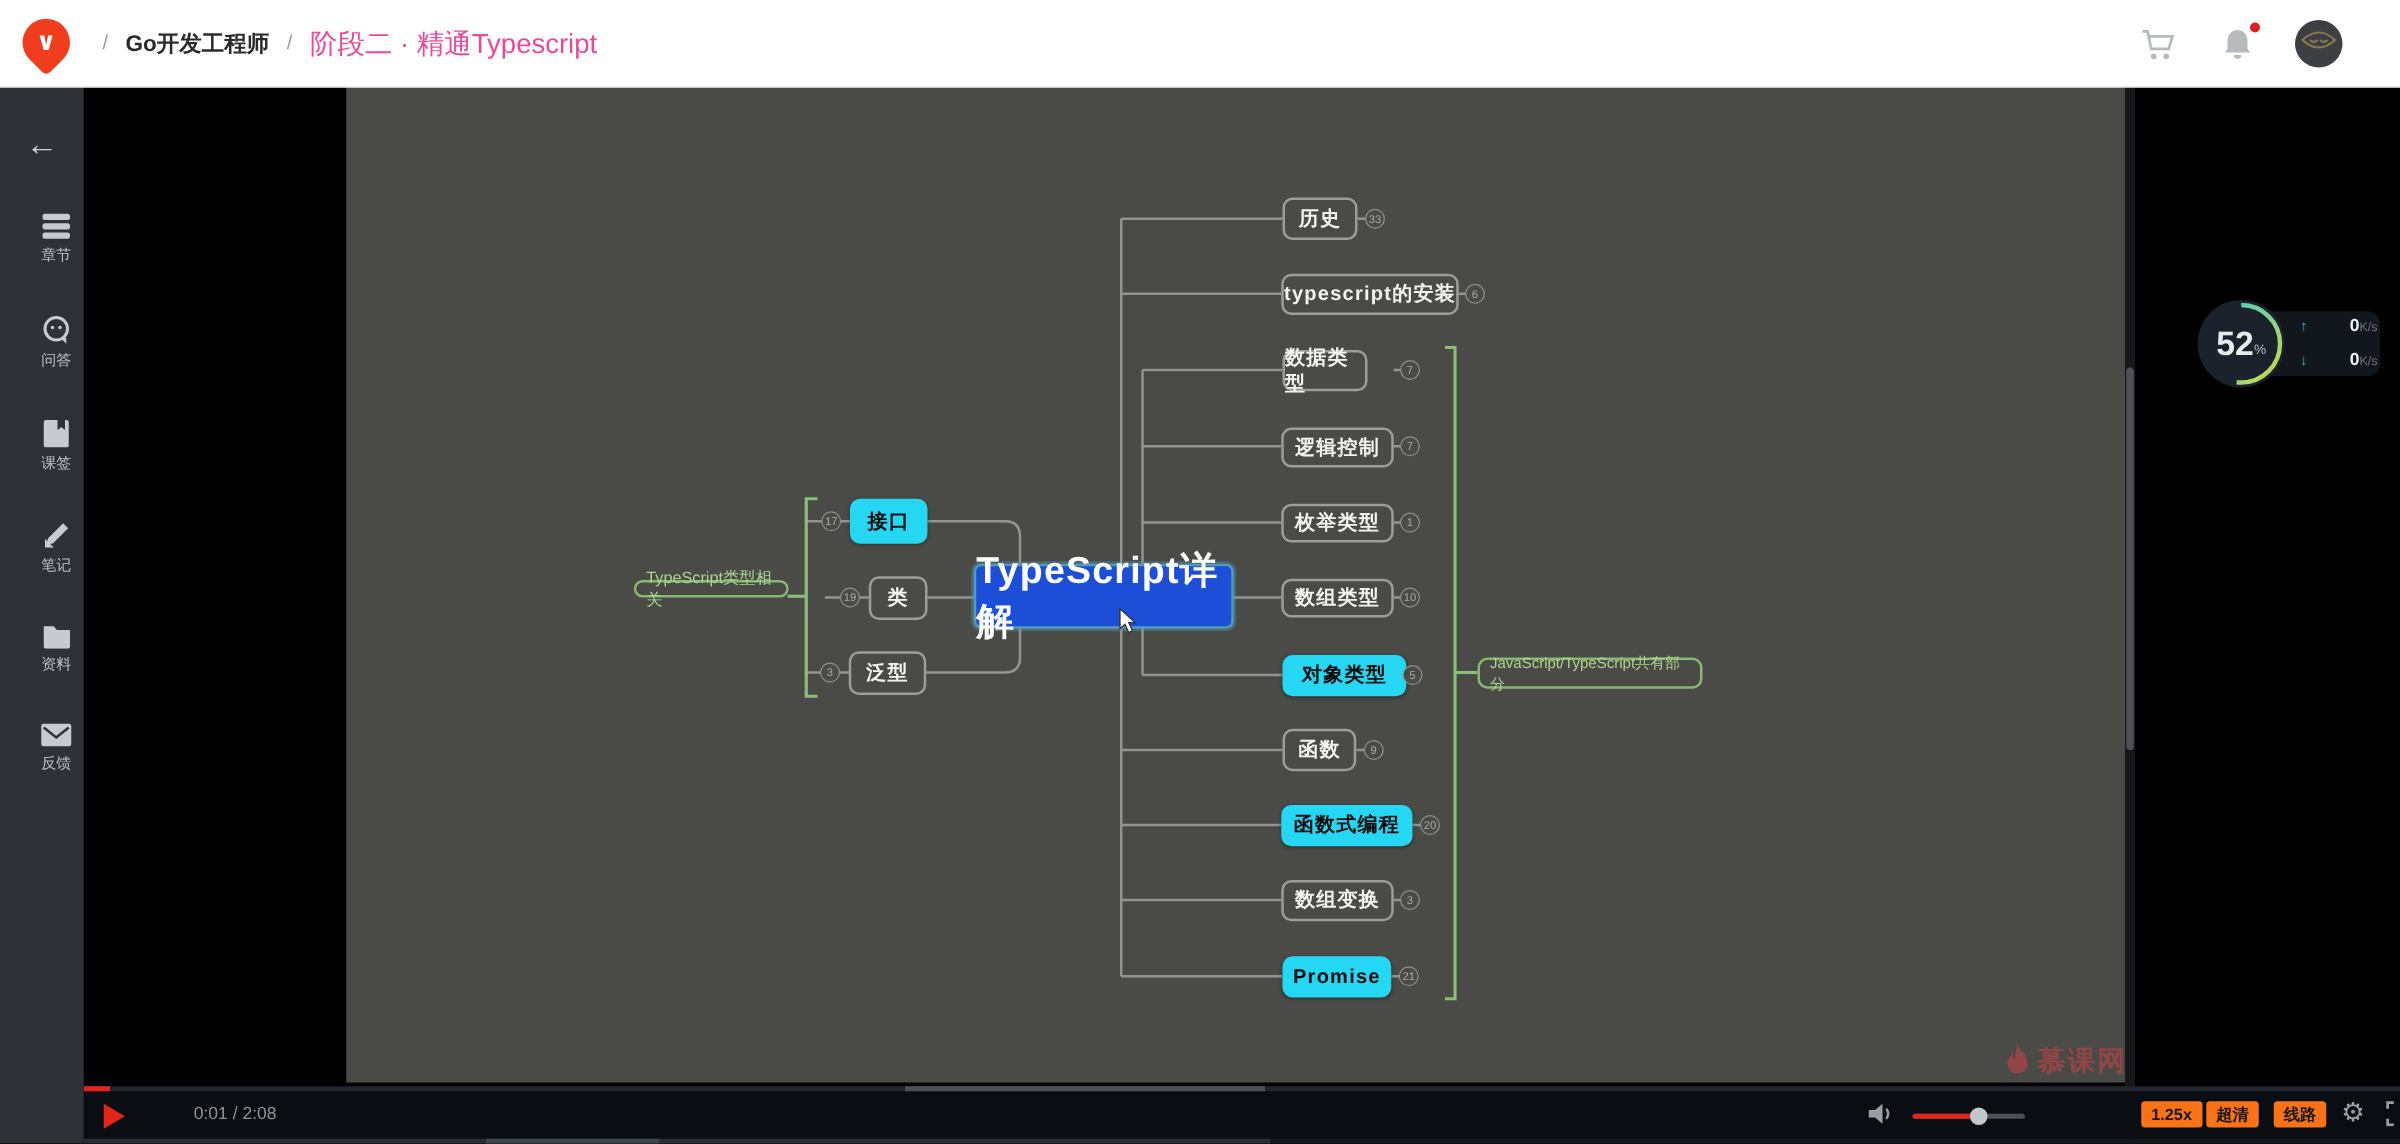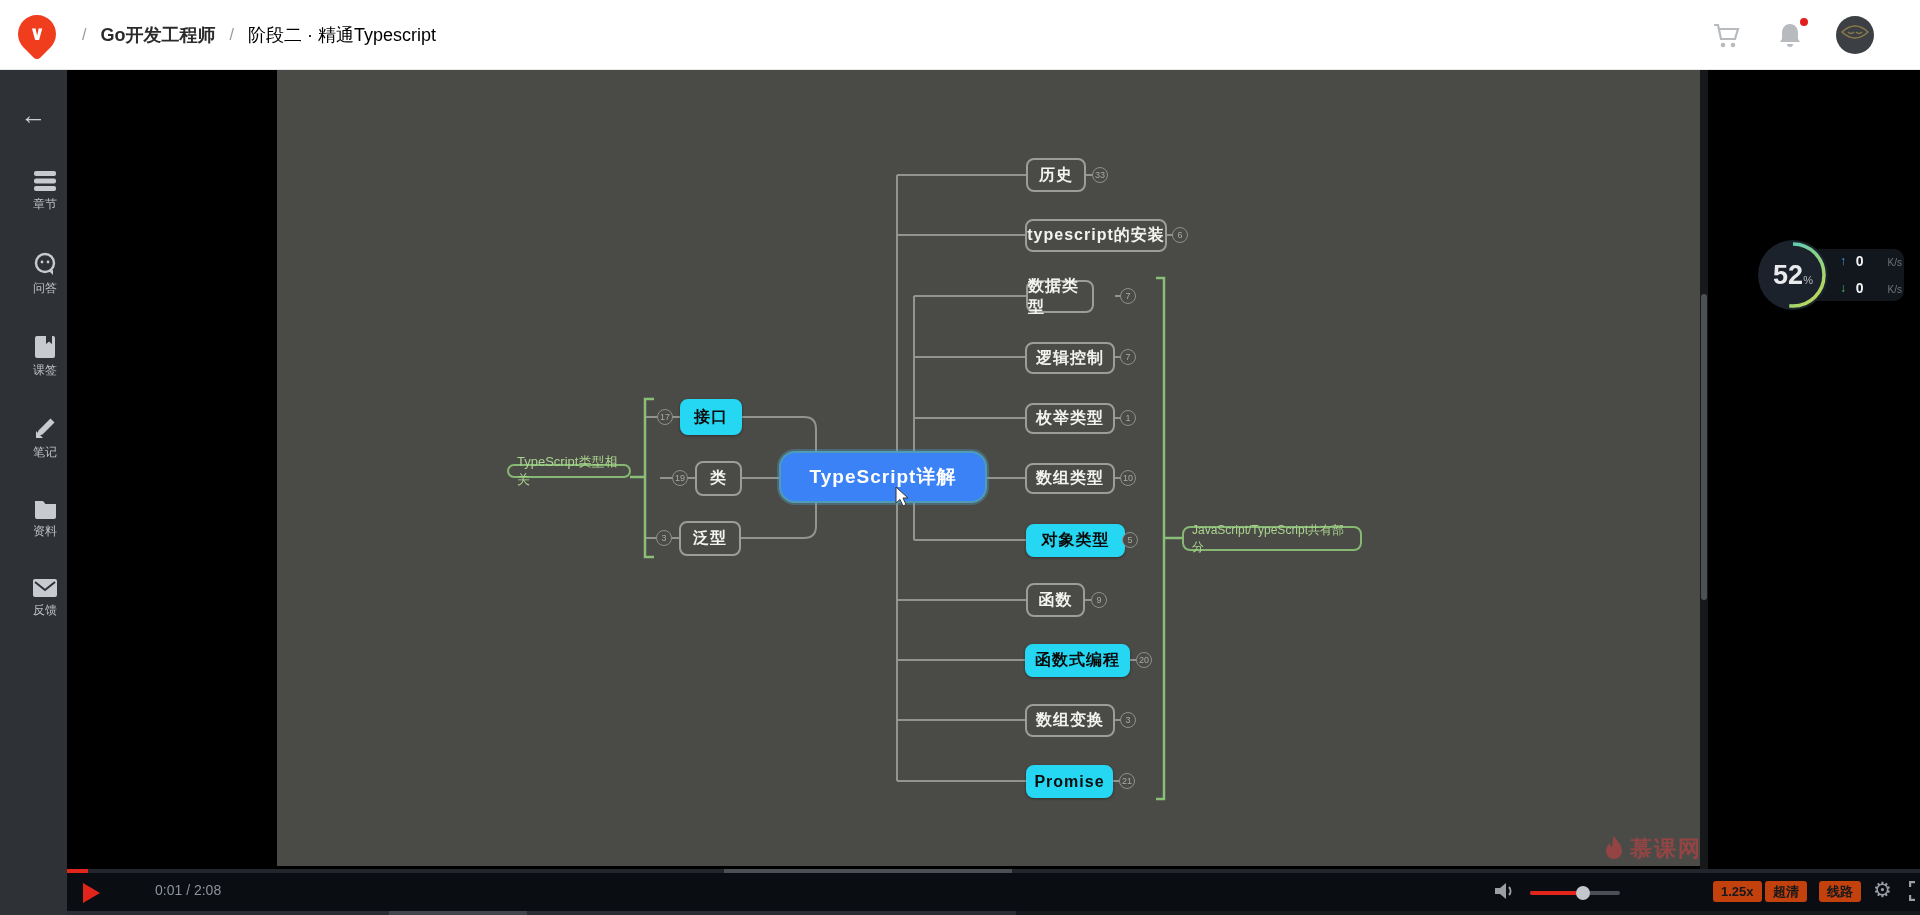--- a/index.html
+++ b/index.html
@@ -7,41 +7,41 @@
   #app{position:relative;width:1920px;height:915px;overflow:hidden;background:#000;}
 
   
   .topbar{position:absolute;left:0;top:0;width:1920px;height:70px;background:#ffffff;border-bottom:1px solid #e9e9e9;z-index:10;}
   .logo{position:absolute;left:18px;top:15px;width:38px;height:38px;}
   .logo .pin{position:absolute;left:0;top:0;width:38px;height:38px;background:#f03d1e;border-radius:50% 50% 50% 12%;transform:rotate(-45deg);}
   .logo .glyph{position:absolute;left:0;top:0;width:38px;height:36px;color:#fff;font-weight:bold;font-size:20px;display:flex;align-items:center;justify-content:center;}
   .crumb{position:absolute;top:0;height:70px;display:flex;align-items:center;font-size:17px;color:#454545;}
   .crumb .sep{color:#9a9a9a;margin:0 14px;font-size:16px;}
   .crumb .course{font-weight:bold;color:#2b2b2b;font-size:18px;}
-  .crumb .chapter{color:#000000;font-size:18px;}
+  .crumb .chapter{color:#ec4899;font-size:22px;}
   .cart-wrap{position:absolute;left:1712px;top:22px;width:30px;height:28px;}
   .bell-wrap{position:absolute;left:1778px;top:22px;width:28px;height:28px;}
   .bell-dot{position:absolute;right:-2px;top:-4px;width:8px;height:8px;border-radius:50%;background:#e02020;}
   .avatar{position:absolute;left:1836px;top:16px;width:38px;height:38px;border-radius:50%;background:#3c4044;overflow:hidden;display:flex;align-items:center;justify-content:center;}
 
   
   .sidebar{position:absolute;left:0;top:70px;width:67px;height:845px;background:#2e3136;z-index:9;}
   .side-back{position:absolute;left:0;top:30px;width:67px;text-align:center;color:#c9cdd1;font-size:26px;cursor:pointer;}
   .side-item{position:absolute;left:0;width:90px;display:flex;flex-direction:column;align-items:center;gap:4px;cursor:pointer;}
   .side-item .lbl{color:#bcc0c4;font-size:12px;}
   .side-item svg{display:block;}
 
   
   .video{position:absolute;left:277px;top:64px;width:1423px;height:802px;background:#4a4b47;z-index:1;}
   .map-svg{position:absolute;left:0;top:0;z-index:1;pointer-events:none;}
 
   .mmnode{position:absolute;z-index:3;display:flex;align-items:center;justify-content:center;border-radius:8px;font-size:16px;font-weight:bold;letter-spacing:1px;}
   .mm-plain{border:2px solid #9a9d99;color:#f2f3f0;background:transparent;}
   .mm-cyan{background:#25d7f2;color:#0c0c0c;border:2px solid #25d7f2;box-shadow:0 1px 3px rgba(0,0,0,.35);}
-  .mm-root{background:#3b82f6;color:#ffffff;border:2px solid #4e9db5;box-shadow:0 0 0 2px rgba(86,164,197,.35);font-size:19px;letter-spacing:1px;border-radius:16px;z-index:4;}
+  .mm-root{background:#1d4ed8;color:#ffffff;border:2px solid #4e9db5;box-shadow:0 0 0 2px rgba(86,164,197,.35);font-size:30px;letter-spacing:1px;border-radius:6px;z-index:4;}
   .mm-group{position:absolute;z-index:3;display:flex;align-items:center;justify-content:center;border:2px solid #86b873;border-radius:8px;color:#abd48e;font-size:13px;background:transparent;padding:0 8px;}
   .badge{position:absolute;z-index:4;width:16px;height:16px;border-radius:50%;border:1px solid #8d908b;background:#4a4b47;color:#a7aaa4;font-size:9px;display:flex;align-items:center;justify-content:center;}
 
   .vtoolbar{position:absolute;top:22px;z-index:5;display:flex;align-items:center;gap:26px;color:rgba(255,255,255,.28);}
   .vtoolbar .exit{font-size:13px;}
   .vtoolbar .ticon{font-size:15px;}
 
   .watermark{position:absolute;z-index:5;display:flex;align-items:center;gap:4px;color:#9c4444;opacity:.9;}
   .watermark .wm-text{font-size:22px;font-weight:bold;letter-spacing:2px;}
 
@@ -51,30 +51,30 @@
   
   .gauge{position:absolute;left:1756px;top:238px;width:150px;height:74px;z-index:7;}
   .gauge .pill{position:absolute;left:34px;top:11px;width:114px;height:52px;background:#12161d;border-radius:10px;}
   .gauge .dial{position:absolute;left:0;top:0;width:74px;height:74px;}
   .gauge .pct{position:absolute;left:0;top:0;width:74px;height:74px;display:flex;align-items:center;justify-content:center;color:#e8eaec;}
   .gauge .pct .num{font-size:27px;font-weight:bold;}
   .gauge .pct .unit{font-size:11px;color:#b9bcc0;margin-top:9px;}
   .net-row{position:absolute;left:84px;width:62px;height:20px;display:flex;align-items:center;justify-content:space-between;}
   .net-row .arrow{font-size:12px;font-weight:bold;}
   .net-row .val{color:#f2f3f4;font-weight:bold;font-size:14px;}
-  .net-row .unit{color:#6e747c;font-size:10px;font-weight:normal;padding-left:24px;}
+  .net-row .unit{color:#6e747c;font-size:10px;font-weight:normal;}
 
   
   .controls{position:absolute;left:67px;top:869px;width:1853px;height:46px;background:#0a0d12;z-index:8;}
   .progress{position:absolute;left:0;top:0;width:1853px;height:4px;background:#22252b;}
   .prog-buffer{position:absolute;left:657px;top:0;width:288px;height:4px;background:#4c5056;}
   .prog-played{position:absolute;left:0;top:0;width:21px;height:4px;background:#e1251b;}
   .play-btn{position:absolute;left:16px;top:14px;width:0;height:0;border-left:17px solid #e1251b;border-top:10px solid transparent;border-bottom:10px solid transparent;cursor:pointer;}
   .time{position:absolute;left:88px;top:13px;color:#8e939a;font-size:14px;}
-  .ctl-btn{position:absolute;top:12px;height:21px;padding:0 8px;background:#c2410c;color:#16181c;font-weight:bold;font-size:13px;border-radius:3px;display:flex;align-items:center;justify-content:center;cursor:pointer;}
+  .ctl-btn{position:absolute;top:12px;height:21px;padding:0 8px;background:#f97316;color:#16181c;font-weight:bold;font-size:13px;border-radius:3px;display:flex;align-items:center;justify-content:center;cursor:pointer;}
   .vol-slider{position:absolute;left:1463px;top:22px;width:90px;height:4px;background:#4c5056;border-radius:2px;cursor:pointer;}
   .vol-fill{position:absolute;left:0;top:0;width:52px;height:4px;background:#e1251b;border-radius:2px;}
   .vol-thumb{position:absolute;left:46px;top:-5px;width:14px;height:14px;border-radius:50%;background:#c3c6ca;}
   .icon-btn{position:absolute;top:8px;color:#9b9fa4;cursor:pointer;}
   .bottom-strip{position:absolute;left:67px;top:911px;width:1853px;height:4px;background:#15181d;z-index:8;}
   .bs-loaded{position:absolute;left:0;top:0;width:949px;height:4px;background:#2a2e34;}
   .bs-seg{position:absolute;left:322px;top:0;width:138px;height:4px;background:#41464d;}
 
   .cursor{position:absolute;z-index:9;pointer-events:none;}
 </style>

